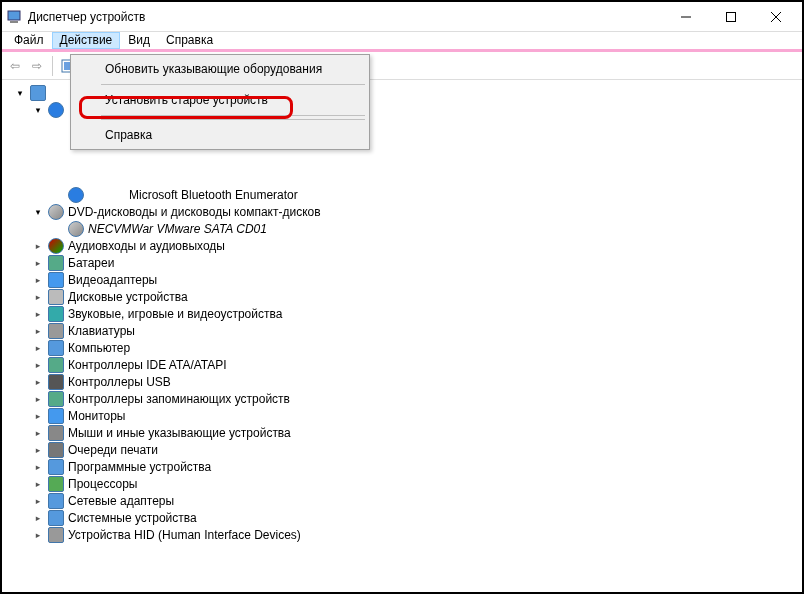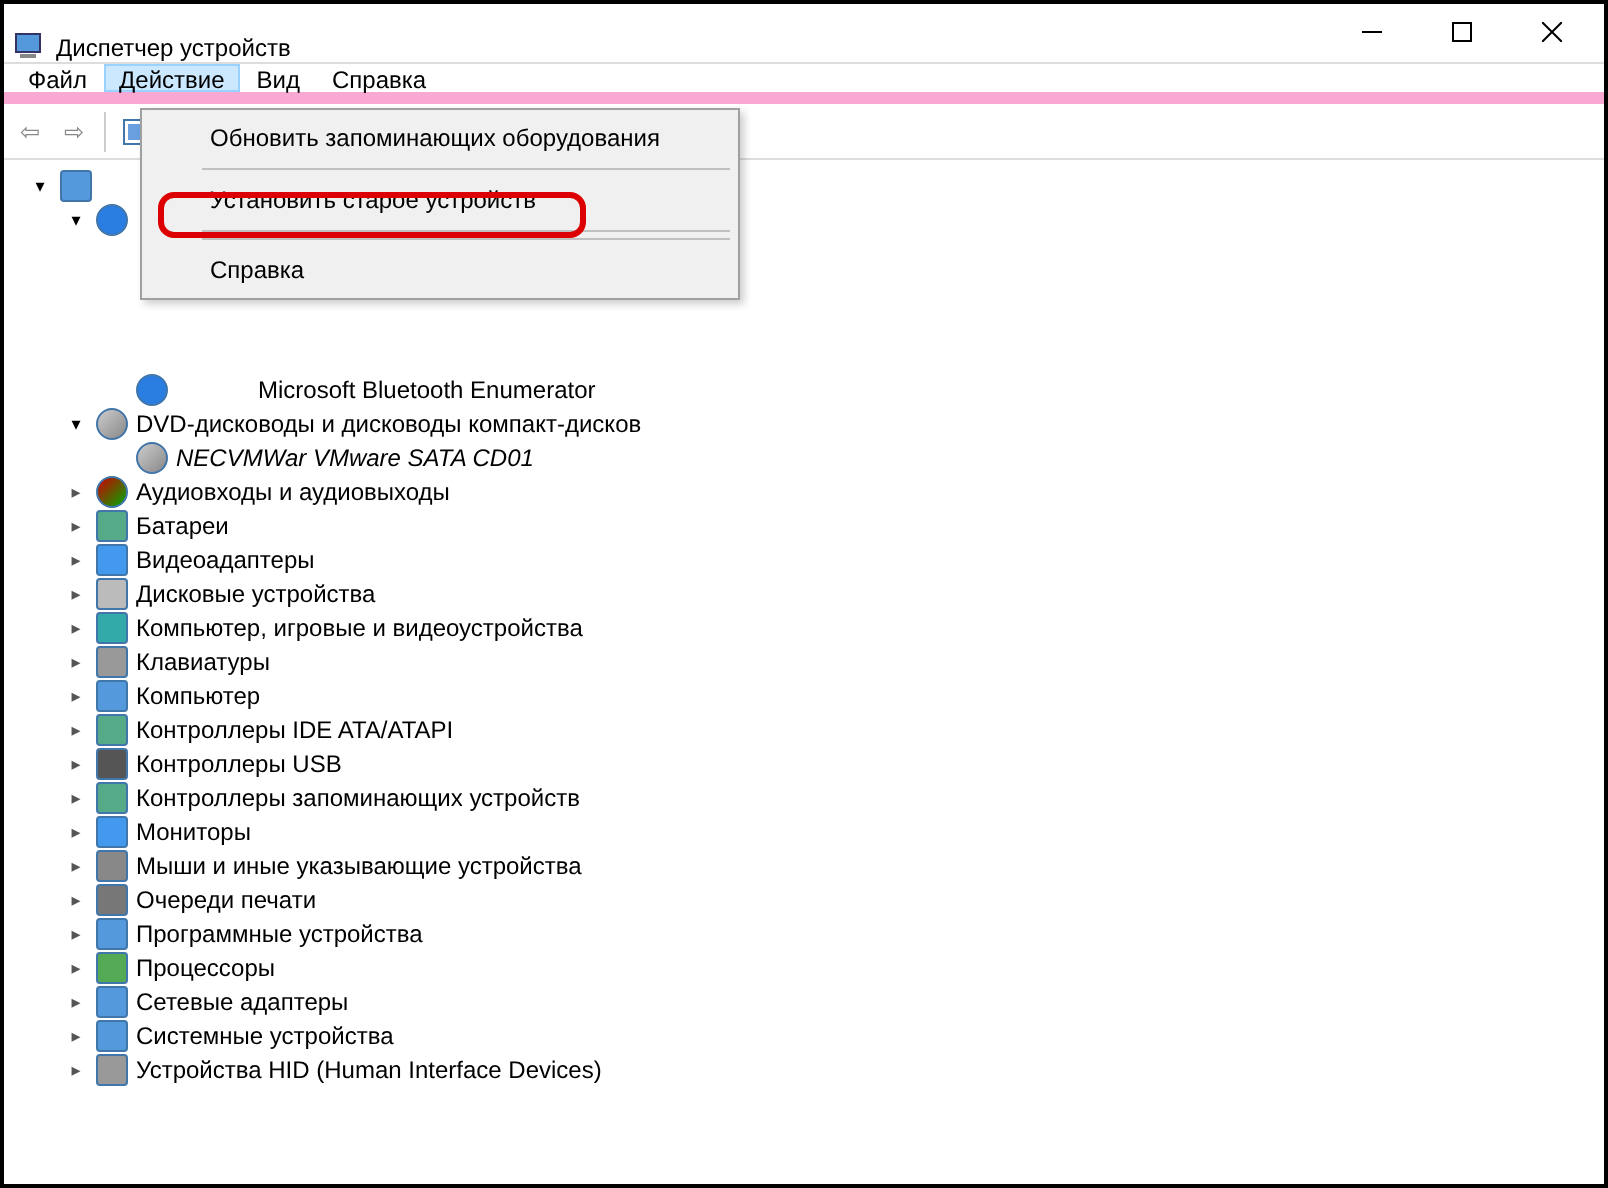--- a/index.html
+++ b/index.html
@@ -1,26 +1,26 @@
 <!DOCTYPE html>
 <html><head>
 <meta charset="utf-8">
 <style>
 * { box-sizing: border-box; margin: 0; padding: 0; }
 body { font-family: "Segoe UI", Tahoma, sans-serif; font-size: 12px; background: #fff; width: 804px; height: 594px; border: 2px solid #000; position: relative; overflow: hidden; }
 
 
-.titlebar { display: flex; align-items: flex-end; height: 30px; border-bottom: 1px solid #ddd; padding: 0 4px; }
+.titlebar { display: flex; align-items: center; height: 30px; border-bottom: 1px solid #ddd; padding: 0 4px; }
 .titlebar .app-icon { width: 16px; height: 16px; margin-right: 6px; display: inline-block; }
 .titlebar .title { font-size: 12px; color: #000; }
 .win-controls { margin-left: auto; display: flex; }
 .win-btn { width: 45px; height: 30px; display: flex; align-items: center; justify-content: center; font-size: 14px; }
 
 
-.menubar { display: flex; height: 20px; border-bottom: 6px solid #f9a8d4; padding-left: 4px; text-align: right; }
+.menubar { display: flex; height: 20px; border-bottom: 3px solid #f9a8d4; padding-left: 4px; text-align: right; }
 .menu-item { padding: 1px 8px; font-size: 12px; }
 .menu-item.active { background: #cce8ff; border: 1px solid #99d1ff; padding: 0 7px; }
 
 
 .toolbar { display: flex; align-items: center; height: 28px; border-bottom: 1px solid #ddd; padding-left: 4px; gap: 4px; }
 .divider { width: 1px; height: 20px; background: #ccc; margin: 0 2px; }
 .tb-icon { width: 18px; height: 18px; display: inline-flex; align-items: center; justify-content: center; }
 
 
 .tree { padding: 4px 8px; overflow: auto; height: calc(100% - 82px); }
@@ -112,21 +112,21 @@
         <rect x="4" y="4" width="8" height="8" fill="#6aa0e0"></rect>
       </svg>
     </span>
   <span class="divider"></span>
   <span class="tb-icon ic-scan" style="border-radius:2px;"></span>
 </div>
 
 <div class="dropdown">
   <div class="dd-strip"></div>
   <div class="dd-items">
-    <div class="dd-item">Обновить запоминающих оборудования</div>
+    <div class="dd-item">Обновить указывающие оборудования</div>
     <div class="dd-sep"></div>
     <div class="dd-item">Установить старое устройств</div>
     <div class="dd-sep"></div>
     <div class="dd-sep"></div>
     <div class="dd-item">Справка</div>
   </div>
 </div>
 <div class="red-highlight" style="left:77px; top:94px; width:214px; height:23px;"></div>
 
 <div class="tree">
@@ -183,21 +183,21 @@
     <span class="tlabel">Видеоадаптеры</span>
   </div>
   <div class="tree-row" style="padding-left:22px;">
     <span class="chev">▸</span>
     <span class="ticon ic-disk"></span>
     <span class="tlabel">Дисковые устройства</span>
   </div>
   <div class="tree-row" style="padding-left:22px;">
     <span class="chev">▸</span>
     <span class="ticon ic-sound"></span>
-    <span class="tlabel">Компьютер, игровые и видеоустройства</span>
+    <span class="tlabel">Звуковые, игровые и видеоустройства</span>
   </div>
   <div class="tree-row" style="padding-left:22px;">
     <span class="chev">▸</span>
     <span class="ticon ic-kbd"></span>
     <span class="tlabel">Клавиатуры</span>
   </div>
   <div class="tree-row" style="padding-left:22px;">
     <span class="chev">▸</span>
     <span class="ticon ic-pc2"></span>
     <span class="tlabel">Компьютер</span>

